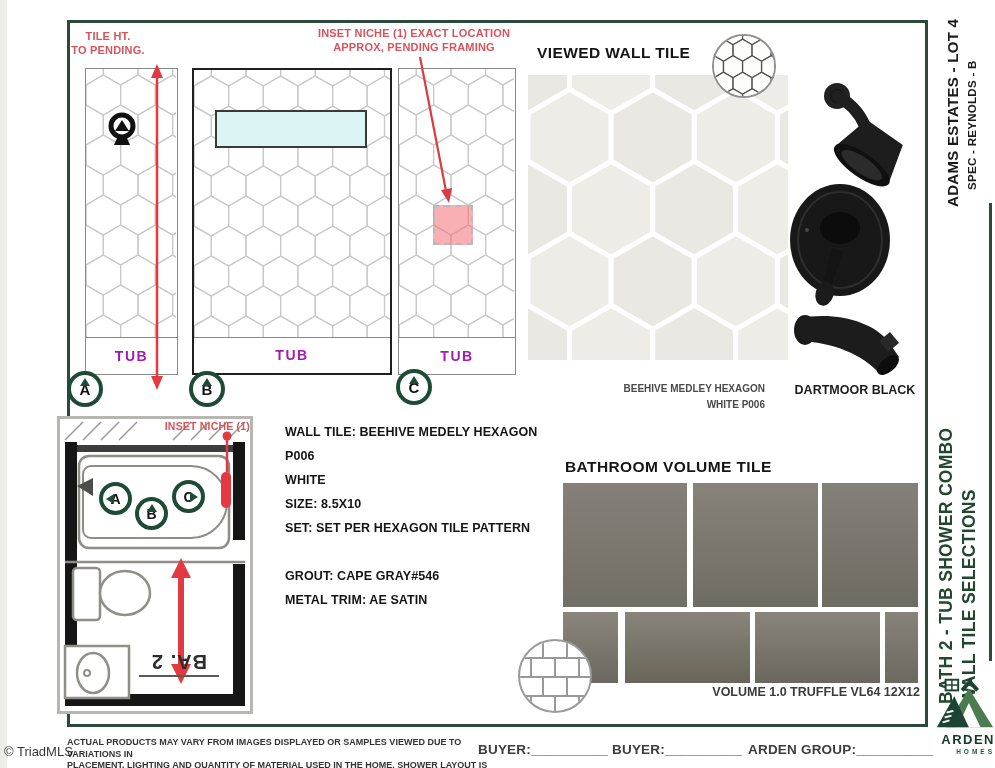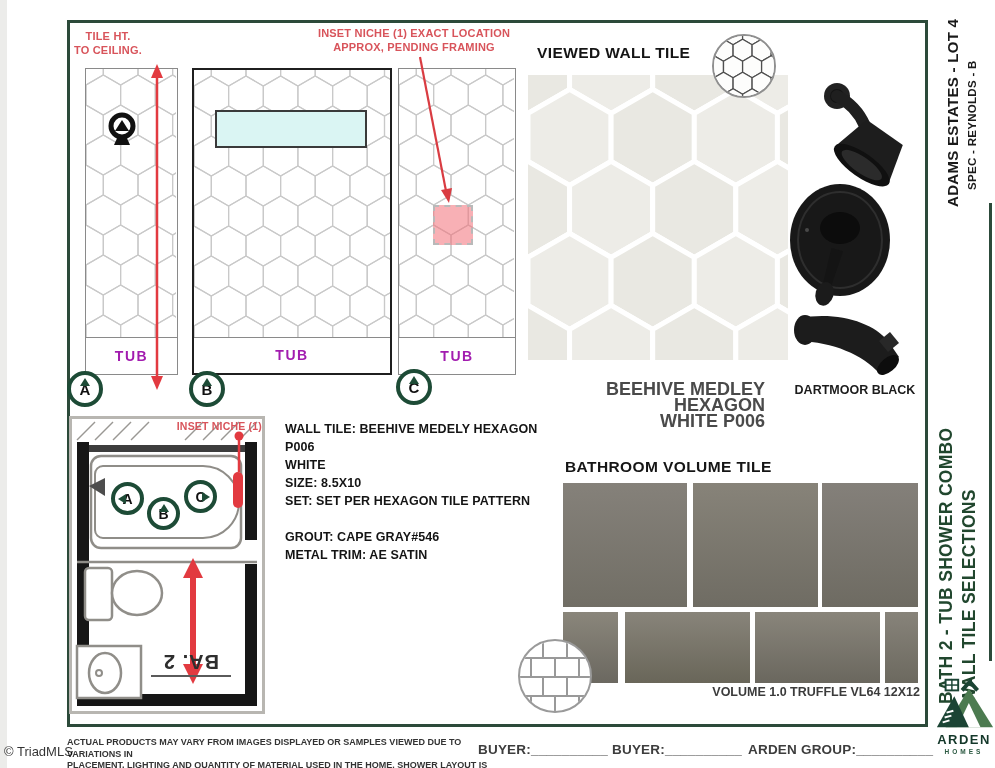--- a/index.html
+++ b/index.html
@@ -3,22 +3,22 @@
 <meta charset="utf-8">
 <style>
   html,body{margin:0;padding:0;background:#fff;}
   .page{position:relative;width:995px;height:768px;background:#fff;overflow:hidden;
         font-family:"Liberation Sans","DejaVu Sans",sans-serif;}
   .abs{position:absolute;}
   .frame{box-sizing:border-box;border:3px solid #2c4a3a;background:transparent;}
   .red-note{color:#d8545b;font-weight:700;font-size:11px;line-height:14px;text-align:center;
             white-space:pre-line;letter-spacing:.2px;}
   .h1{font-size:15.5px;font-weight:800;color:#151515;letter-spacing:.4px;line-height:21px;white-space:pre-line;}
-  .spec{font-size:12.5px;font-weight:800;color:#141414;line-height:18px;white-space:pre-line;letter-spacing:.1px;}
-  .caption{font-size:18px;font-weight:600;color:#4a4a4a;white-space:pre-line;line-height:16px;}
+  .spec{font-size:12.5px;font-weight:800;color:#141414;line-height:24px;white-space:pre-line;letter-spacing:.1px;}
+  .caption{font-size:10px;font-weight:600;color:#4a4a4a;white-space:pre-line;line-height:16px;}
   .panel{box-sizing:border-box;background:#fff;}
   .pA,.pC{border:1.5px solid #8a8a8a;}
   .pB{border:2px solid #1f1f1f;}
   .hexwrap{position:absolute;left:0;top:0;right:0;overflow:hidden;border-bottom:1.5px solid #8a8a8a;}
   .tubband{position:absolute;left:0;right:0;bottom:0;display:flex;align-items:center;justify-content:center;}
   .tub{color:#a21caf;font-weight:800;font-size:14px;letter-spacing:1.5px;}
   .marker{position:absolute;width:36px;height:36px;border-radius:50%;background:#fff;
           border:4.5px solid #1d4b36;box-sizing:border-box;display:flex;align-items:center;
           justify-content:center;font-weight:800;font-size:15px;color:#101010;z-index:7;}
   .pmark{width:33px;height:33px;font-size:14px;border-width:4px;}
@@ -36,21 +36,21 @@
 </head>
 <body>
 
 <div class="page">
 
   <div class="abs" style="left:0;top:0;width:7px;height:768px;background:#ececea;"></div>
 
   <div class="abs frame" style="left:67px;top:20px;width:861px;height:707px;z-index:1;"></div>
 
   <div class="abs red-note" style="left:62px;top:29px;width:92px;z-index:6;">TILE HT.
-TO CEILING.</div>
+TO PENDING.</div>
   <div class="abs red-note" style="left:310px;top:26px;width:208px;z-index:6;">INSET NICHE (1) EXACT LOCATION
 APPROX, PENDING FRAMING</div>
 
   <div class="abs panel pA" style="left:85px;top:68px;width:93px;height:307px;z-index:2;">
     <div class="hexwrap" style="height:268px;">
       <svg id="hexA" width="90" height="268" viewBox="0 0 90 268">
           <polygon points="-17.3,-14.0 -17.3,6.0 -34.6,16.0 -52.0,6.0 -52.0,-14.0 -34.6,-24.0" fill="none" stroke="#c9c9c9" stroke-width="1.2"></polygon>
           <polygon points="17.3,-14.0 17.3,6.0 0.0,16.0 -17.3,6.0 -17.3,-14.0 -0.0,-24.0" fill="none" stroke="#c9c9c9" stroke-width="1.2"></polygon>
           <polygon points="52.0,-14.0 52.0,6.0 34.6,16.0 17.3,6.0 17.3,-14.0 34.6,-24.0" fill="none" stroke="#c9c9c9" stroke-width="1.2"></polygon>
           <polygon points="86.6,-14.0 86.6,6.0 69.3,16.0 52.0,6.0 52.0,-14.0 69.3,-24.0" fill="none" stroke="#c9c9c9" stroke-width="1.2"></polygon>
@@ -426,21 +426,21 @@
 
     <g>
       <ellipse cx="20" cy="252" rx="11" ry="15" fill="#1a1a1a"></ellipse>
       <path d="M14 240 C52 233 88 244 103 263 L114 279 L94 295 C78 277 48 264 14 263 Z" fill="#1c1c1c"></path>
       <path d="M94 263 l11 -9 l9 11 l-11 9 z" fill="#282828"></path>
       <ellipse cx="103" cy="287" rx="13" ry="7" fill="#0d0d0d" transform="rotate(-40 103 287)"></ellipse>
     </g>
   </svg>
   <div class="abs" style="left:790px;top:383px;width:130px;text-align:center;font-size:12.5px;font-weight:700;color:#1c1c1c;">DARTMOOR BLACK</div>
 
-  <div class="abs" style="left:69px;top:416px;width:196px;height:264px;z-index:2;">
+  <div class="abs" style="left:57px;top:416px;width:196px;height:264px;z-index:2;">
     <svg width="196" height="298" viewBox="0 0 196 298">
       <rect x="1.5" y="1.5" width="193" height="295" fill="#fff" stroke="#b8b6b1" stroke-width="3"></rect>
       <g stroke="#9a9894" stroke-width="1.5">
         <line x1="8" y1="24" x2="26" y2="6"></line>
           <line x1="26" y1="24" x2="44" y2="6"></line>
         <line x1="44" y1="24" x2="62" y2="6"></line>
           <line x1="62" y1="24" x2="80" y2="6"></line>
         <line x1="116" y1="24" x2="134" y2="6"></line>
           <line x1="134" y1="24" x2="152" y2="6"></line>
         <line x1="152" y1="24" x2="170" y2="6"></line>
@@ -529,21 +529,21 @@
   <div class="abs sig" style="left:478px;top:742px;"><span>BUYER:</span><span>__________</span></div>
   <div class="abs sig" style="left:612px;top:742px;"><span>BUYER:</span><span>__________</span></div>
   <div class="abs sig" style="left:748px;top:742px;"><span>ARDEN GROUP:</span><span>__________</span></div>
 
   <div class="abs rot" style="left:944px;top:207px;width:197px;font-size:15px;font-weight:800;color:#1a1a1a;letter-spacing:.3px;">ADAMS ESTATES - LOT 4</div>
   <div class="abs rot" style="left:966px;top:190px;width:175px;font-size:11.5px;font-weight:700;color:#1a1a1a;letter-spacing:.3px;">SPEC - REYNOLDS - B</div>
   <div class="abs" style="left:989px;top:203px;width:2.5px;height:458px;background:#2c4a3a;"></div>
   <div class="abs rot" style="left:936px;top:704px;width:332px;font-size:17.5px;font-weight:800;color:#21472e;letter-spacing:.3px;">BATH 2 - TUB SHOWER COMBO</div>
   <div class="abs rot" style="left:959px;top:704px;width:332px;font-size:17.5px;font-weight:800;color:#21472e;letter-spacing:.3px;">WALL TILE  SELECTIONS</div>
 
-  <div class="abs" style="left:933px;top:676px;width:62px;text-align:center;z-index:4;">
+  <div class="abs" style="left:933px;top:676px;width:62px;text-align:right;z-index:4;">
     <svg width="62" height="53" viewBox="0 0 64 53">
       <rect x="13" y="3" width="13" height="11" fill="#fff" stroke="#1b4434" stroke-width="2"></rect>
       <line x1="19.5" y1="3" x2="19.5" y2="14" stroke="#1b4434" stroke-width="1.5"></line>
       <line x1="13" y1="8.5" x2="26" y2="8.5" stroke="#1b4434" stroke-width="1.5"></line>
       <polyline points="30,14 38,5 46,14" fill="none" stroke="#1b4434" stroke-width="4"></polyline>
       <polygon points="37,12 62,52 13,52" fill="#4c7b50"></polygon>
       <polygon points="37,27 49,52 25,52" fill="#fff"></polygon>
       <polygon points="22,20 37,52 4,52" fill="#1b4434"></polygon>
       <line x1="14" y1="37" x2="21" y2="35" stroke="#fff" stroke-width="2"></line>
       <line x1="12" y1="42" x2="19" y2="40" stroke="#fff" stroke-width="2"></line>

